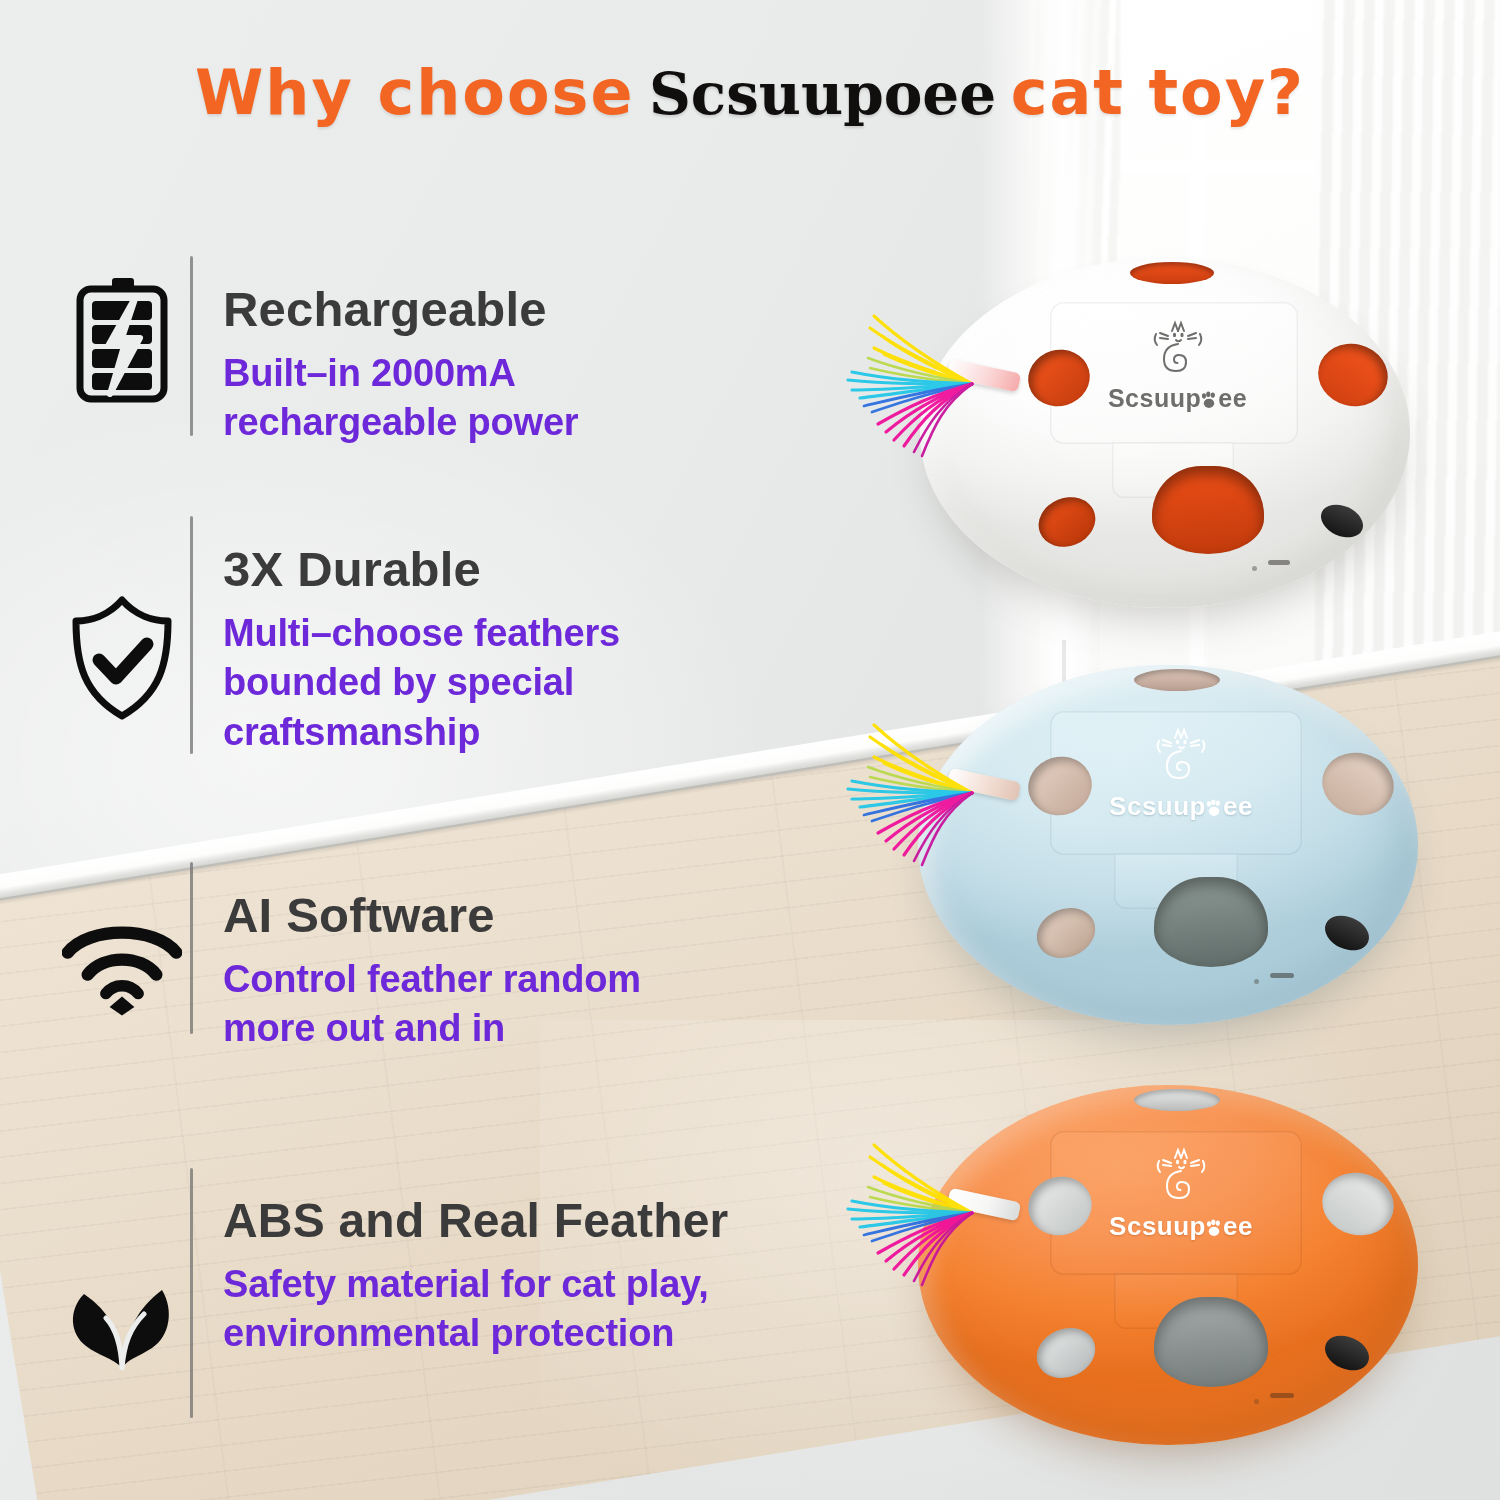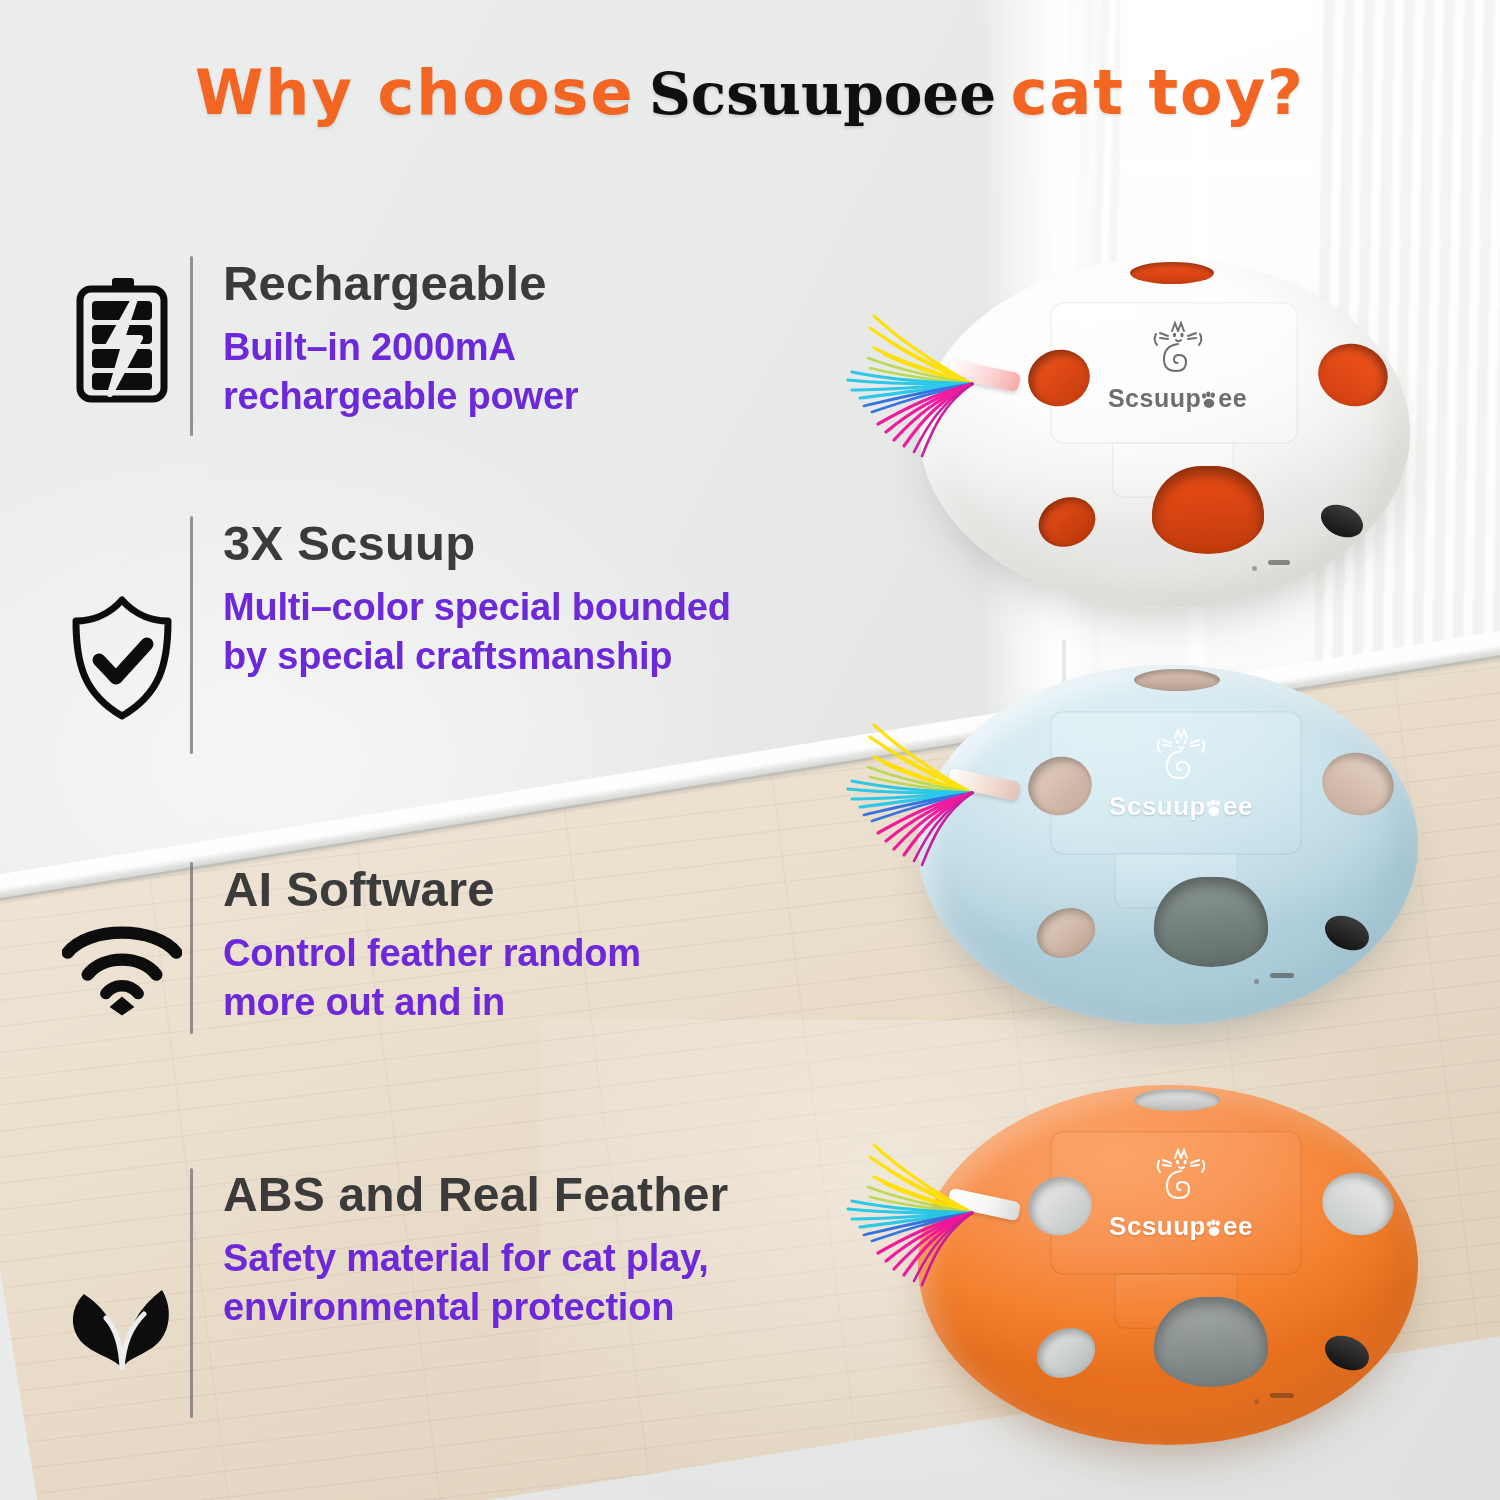--- a/index.html
+++ b/index.html
@@ -108,21 +108,21 @@
   }
 
   
   .feature{position:absolute;display:flex;align-items:flex-start;}
   .f-icon{
     width:120px;flex:0 0 120px;display:flex;justify-content:center;
   }
   .f-rule{
     flex:0 0 3px;width:3px;background:#6d6d6d;opacity:.72;margin:0 30px 0 8px;border-radius:2px;
   }
-  .f-text{flex:1;}
+  .f-text{flex:1;margin-top:26px;}
   .f-head{
     font-family:"Liberation Sans",sans-serif;font-weight:700;
     font-size:49px;color:#3b3b3b;letter-spacing:.2px;line-height:1.12;
     margin-bottom:12px;
   }
   .f-body{
     font-family:"Liberation Sans",sans-serif;font-weight:700;
     font-size:38px;color:#6d28d9;line-height:1.30;letter-spacing:-.2px;
     max-width:520px;
   }
@@ -254,22 +254,22 @@
 
   <div class="feature" id="feat-shield">
     <div class="f-icon">
       <svg width="108" height="128" viewBox="0 0 108 128" aria-hidden="true">
         <path d="M54 6 C40 22 22 27 8 27 C8 70 16 100 54 122 C92 100 100 70 100 27 C86 27 68 22 54 6 Z" fill="none" stroke="#0d0d0d" stroke-width="7" stroke-linejoin="round"></path>
         <path d="M31 66 L48 84 L79 50" fill="none" stroke="#0d0d0d" stroke-width="13" stroke-linecap="round" stroke-linejoin="round"></path>
       </svg>
     </div>
     <div class="f-rule"></div>
     <div class="f-text">
-      <div class="f-head">3X Scsuup</div>
-      <div class="f-body">Multi–color special bounded by special craftsmanship</div>
+      <div class="f-head">3X Durable</div>
+      <div class="f-body">Multi–choose feathers bounded by special craftsmanship</div>
     </div>
   </div>
 
   <div class="feature" id="feat-abs">
     <div class="f-icon">
       <svg width="112" height="110" viewBox="0 0 112 110" aria-hidden="true">
         <path d="M56 108 C54 72 44 52 18 34 C2 50 4 74 20 86 C33 96 47 98 56 108 Z" fill="#0d0d0d"></path>
         <path d="M56 108 C60 70 72 48 96 30 C108 50 104 76 86 88 C72 97 62 99 56 108 Z" fill="#0d0d0d"></path>
         <path d="M56 108 C55 86 51 70 40 58" fill="none" stroke="#eceeed" stroke-width="5" stroke-linecap="round"></path>
         <path d="M56 108 C58 84 64 68 78 54" fill="none" stroke="#eceeed" stroke-width="5" stroke-linecap="round"></path>

